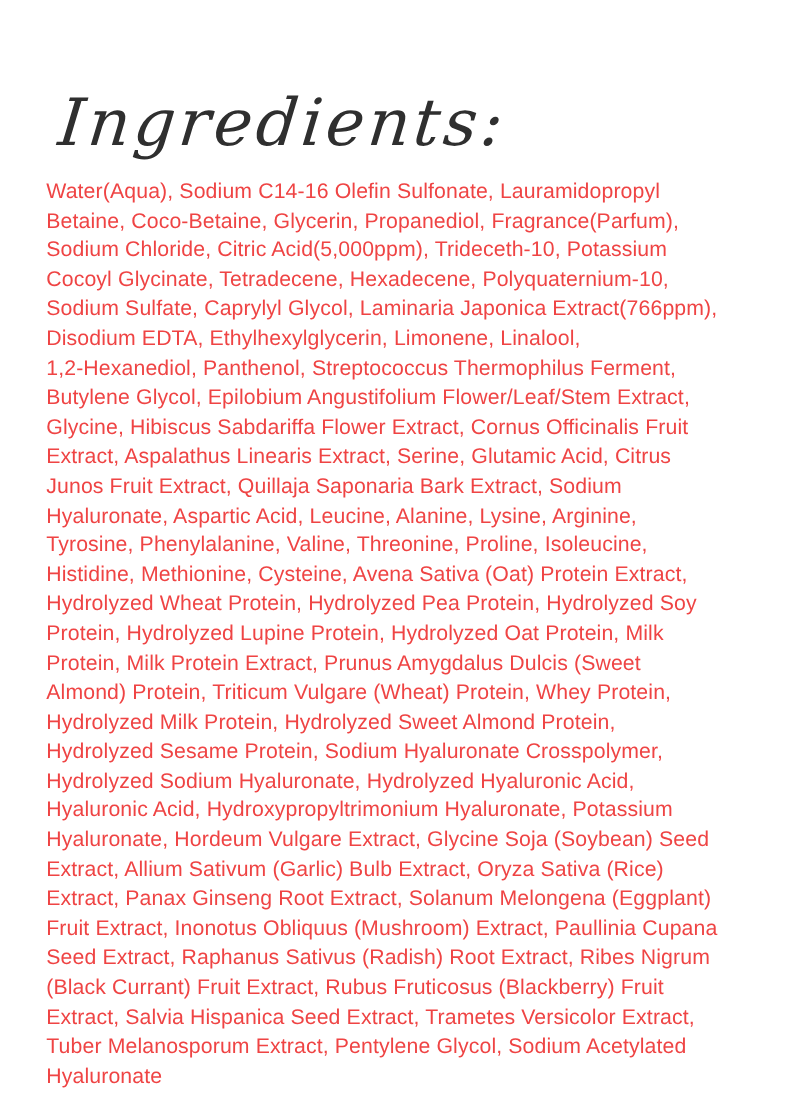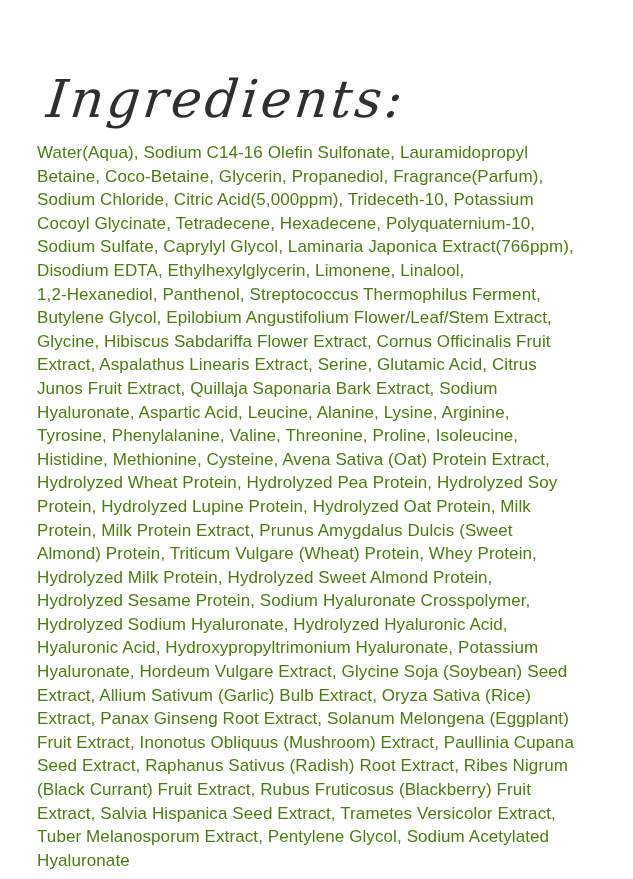--- a/index.html
+++ b/index.html
@@ -31,21 +31,21 @@
   }
   .ingredients-text {
     position: absolute;
     left: 37px;
     top: 124px;
     width: 578px;
     font-family: "Liberation Sans", sans-serif;
     font-size: 17px;
     line-height: 23.6px;
     letter-spacing: 0.1px;
-    color: #4d7c0f;
+    color: #ef4444;
     white-space: pre-line;
   }
 </style>
 </head>
 <body>
 
 <div class="page">
   <h1 class="title">Ingredients:</h1>
   <p class="ingredients-text">Water(Aqua), Sodium C14-16 Olefin Sulfonate, Lauramidopropyl
 Betaine, Coco-Betaine, Glycerin, Propanediol, Fragrance(Parfum),

